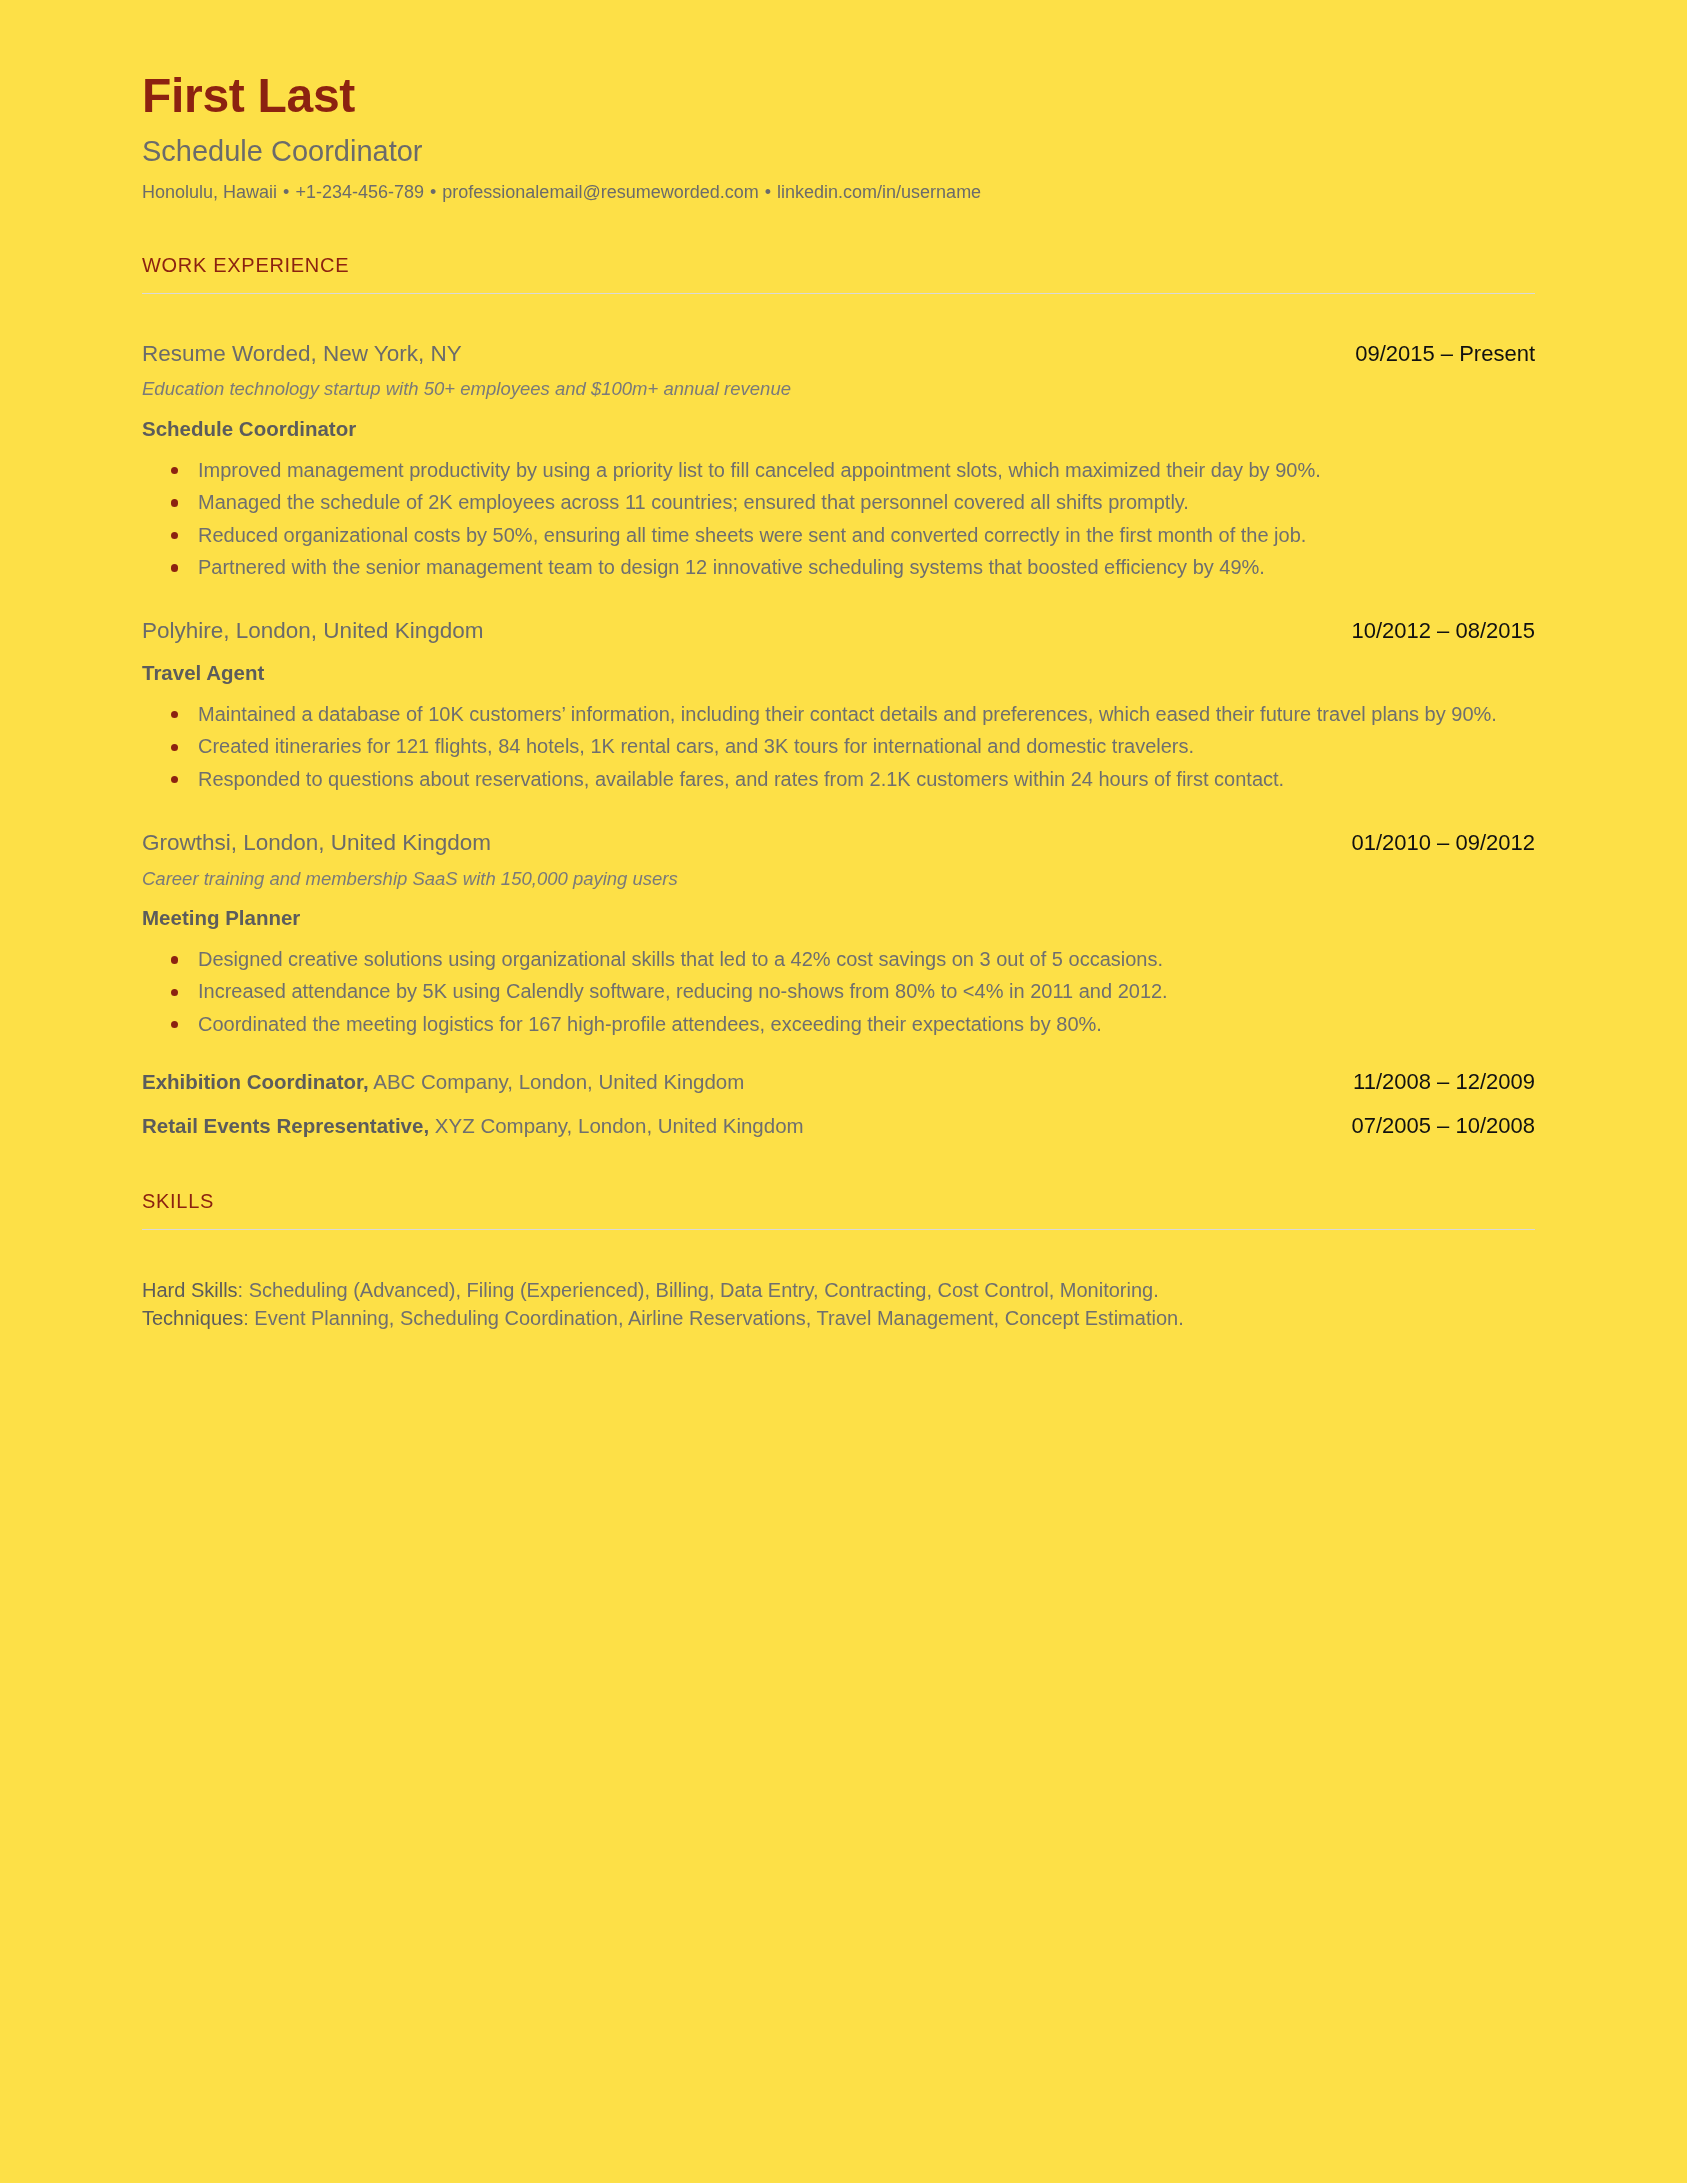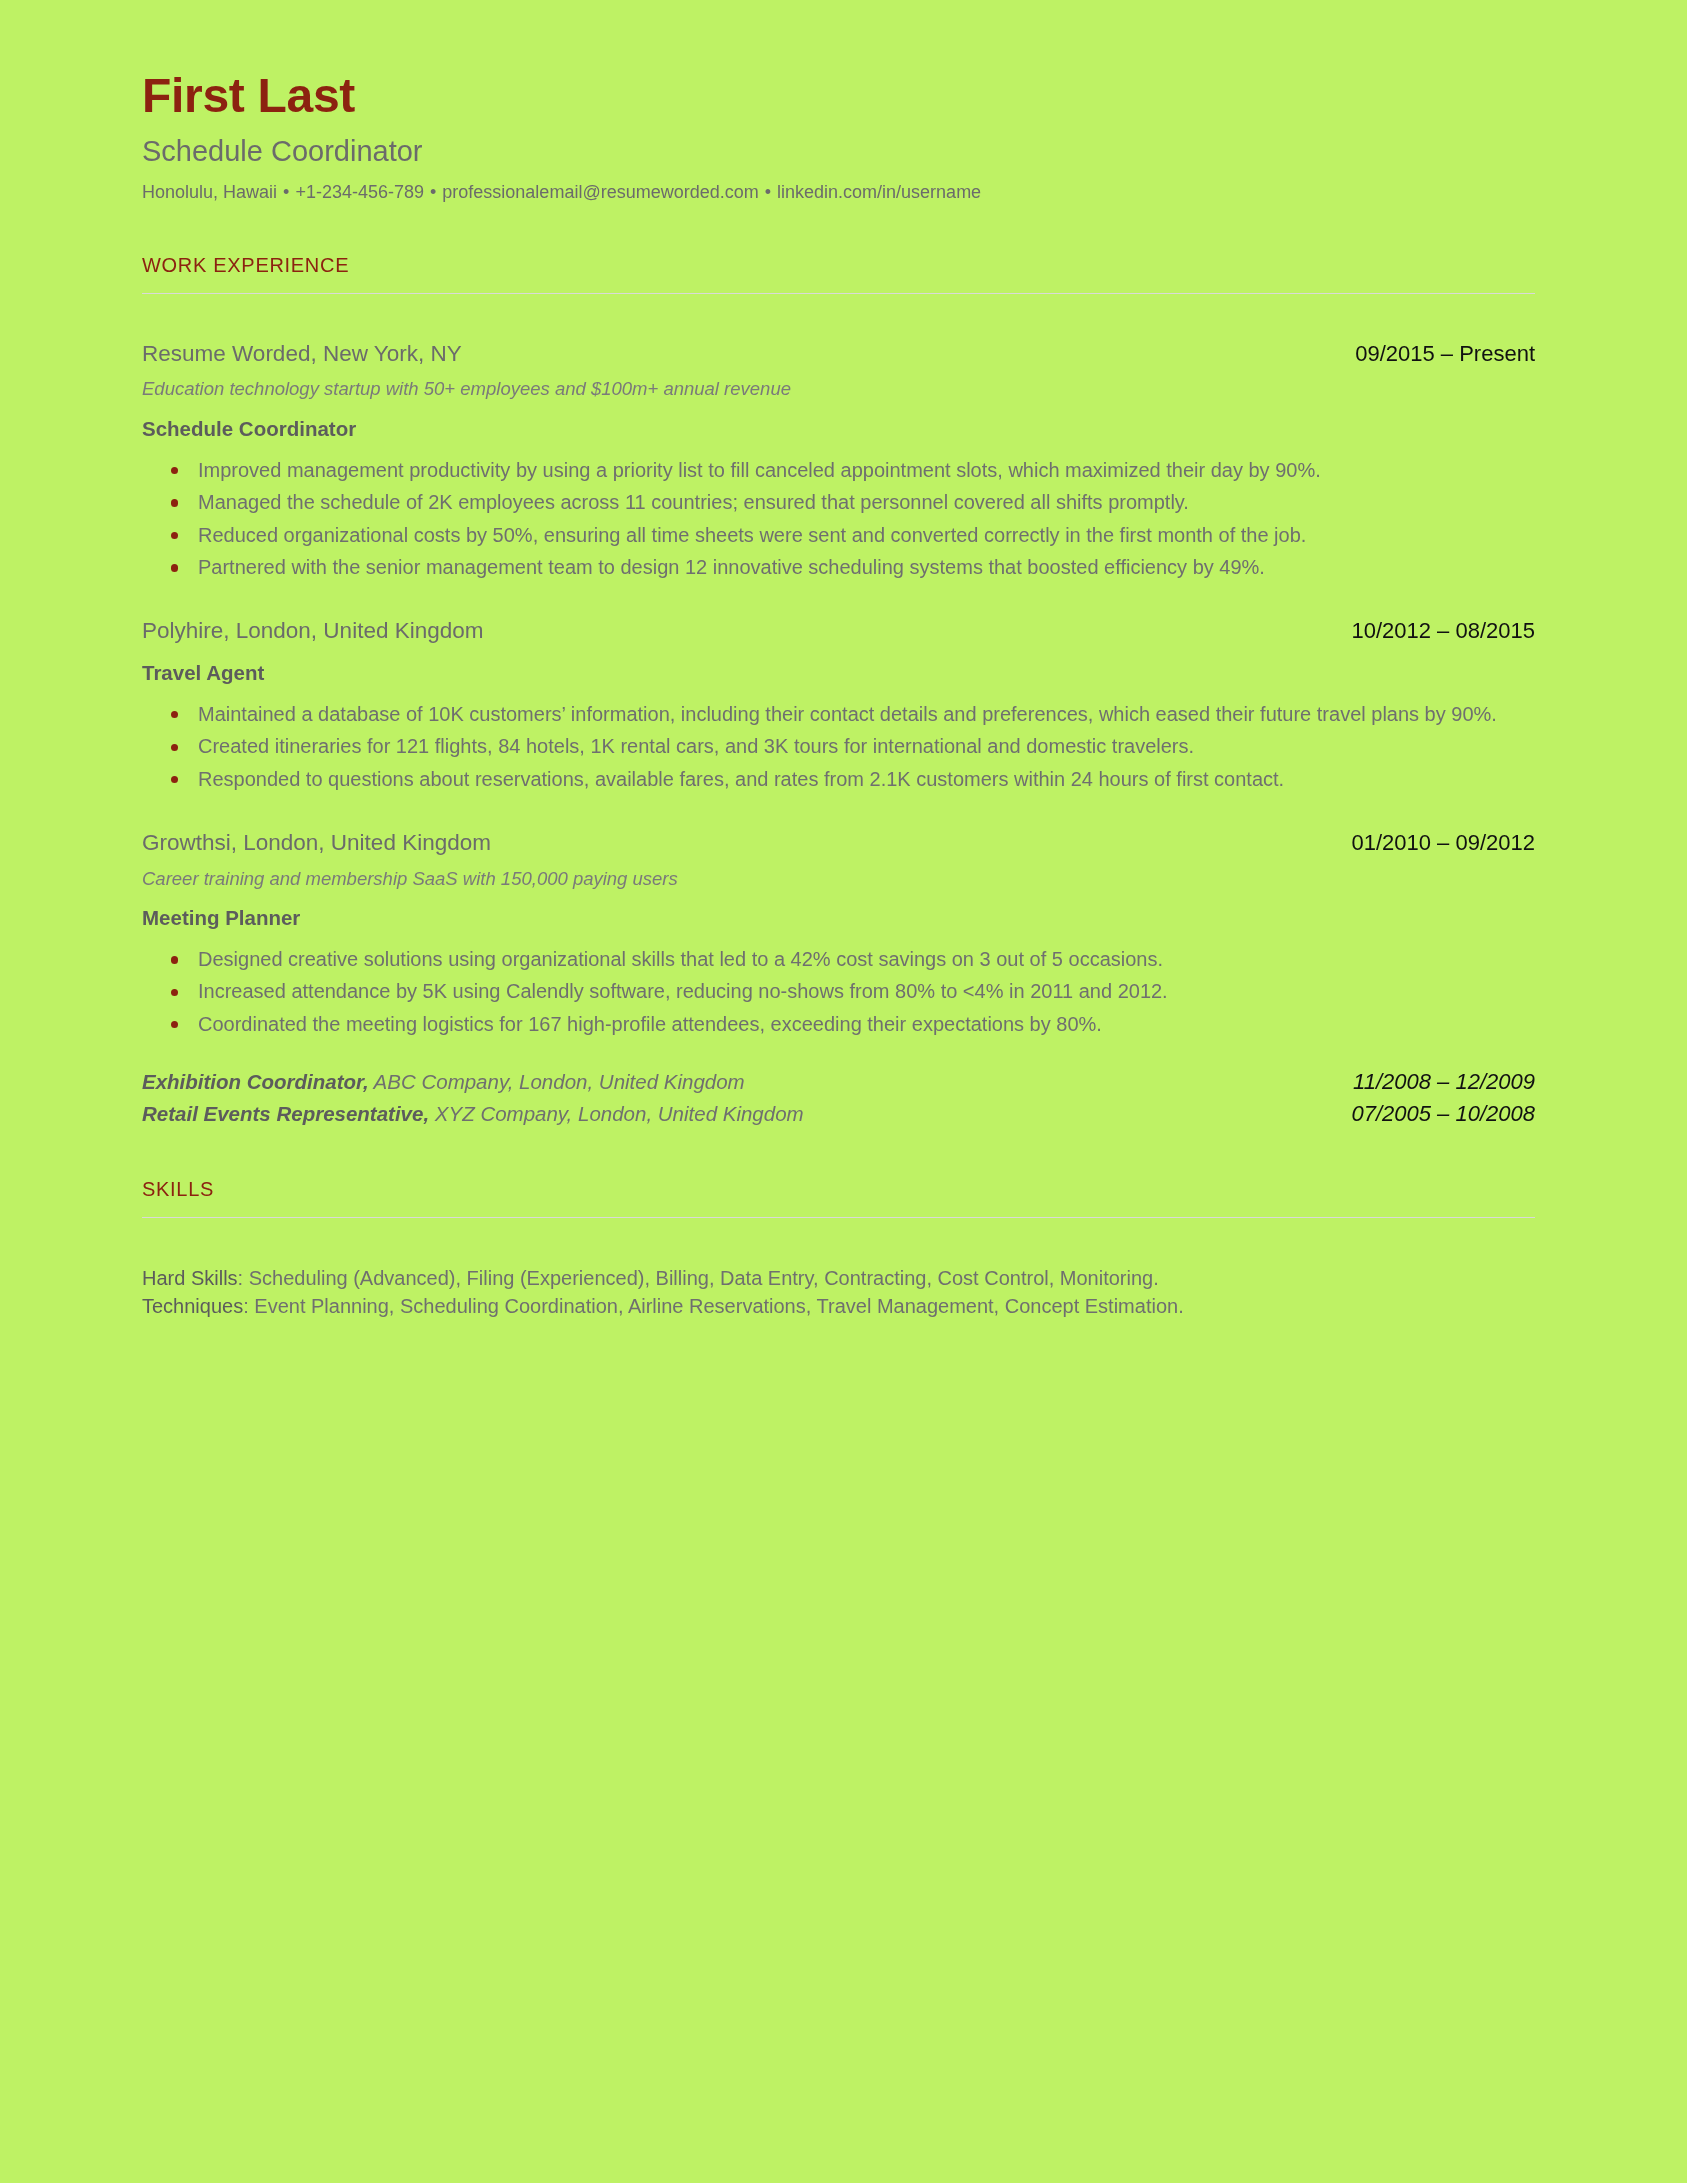--- a/index.html
+++ b/index.html
@@ -13,21 +13,21 @@
     font-family: "Liberation Sans", sans-serif;
     color: #595959;
     -webkit-font-smoothing: antialiased;
   }
   .page {
     position: relative;
     width: 1687px;
     height: 2183px;
     box-sizing: border-box;
     padding: 69px 152px 0 142px;
-    background: #bef264;
+    background: #fde047;
   }
 
   
   .name {
     font-size: 48px;
     font-weight: bold;
     color: #8C2210;
     letter-spacing: -0.3px;
     line-height: 1.12;
     margin: 0 0 12px 0;
@@ -134,22 +134,21 @@
     border-radius: 50%;
     background: #8C2210;
   }
 
   
   .compact-row {
     display: flex;
     align-items: baseline;
     justify-content: space-between;
     gap: 20px;
-    margin-top: 2px;
-    font-style: italic;
+    margin-top: 14px;
   }
   .compact-left {
     font-size: 20.5px;
     color: #6f6f6f;
     line-height: 1.45;
   }
   .compact-left b {
     color: #5c5c5c;
     font-weight: bold;
   }

